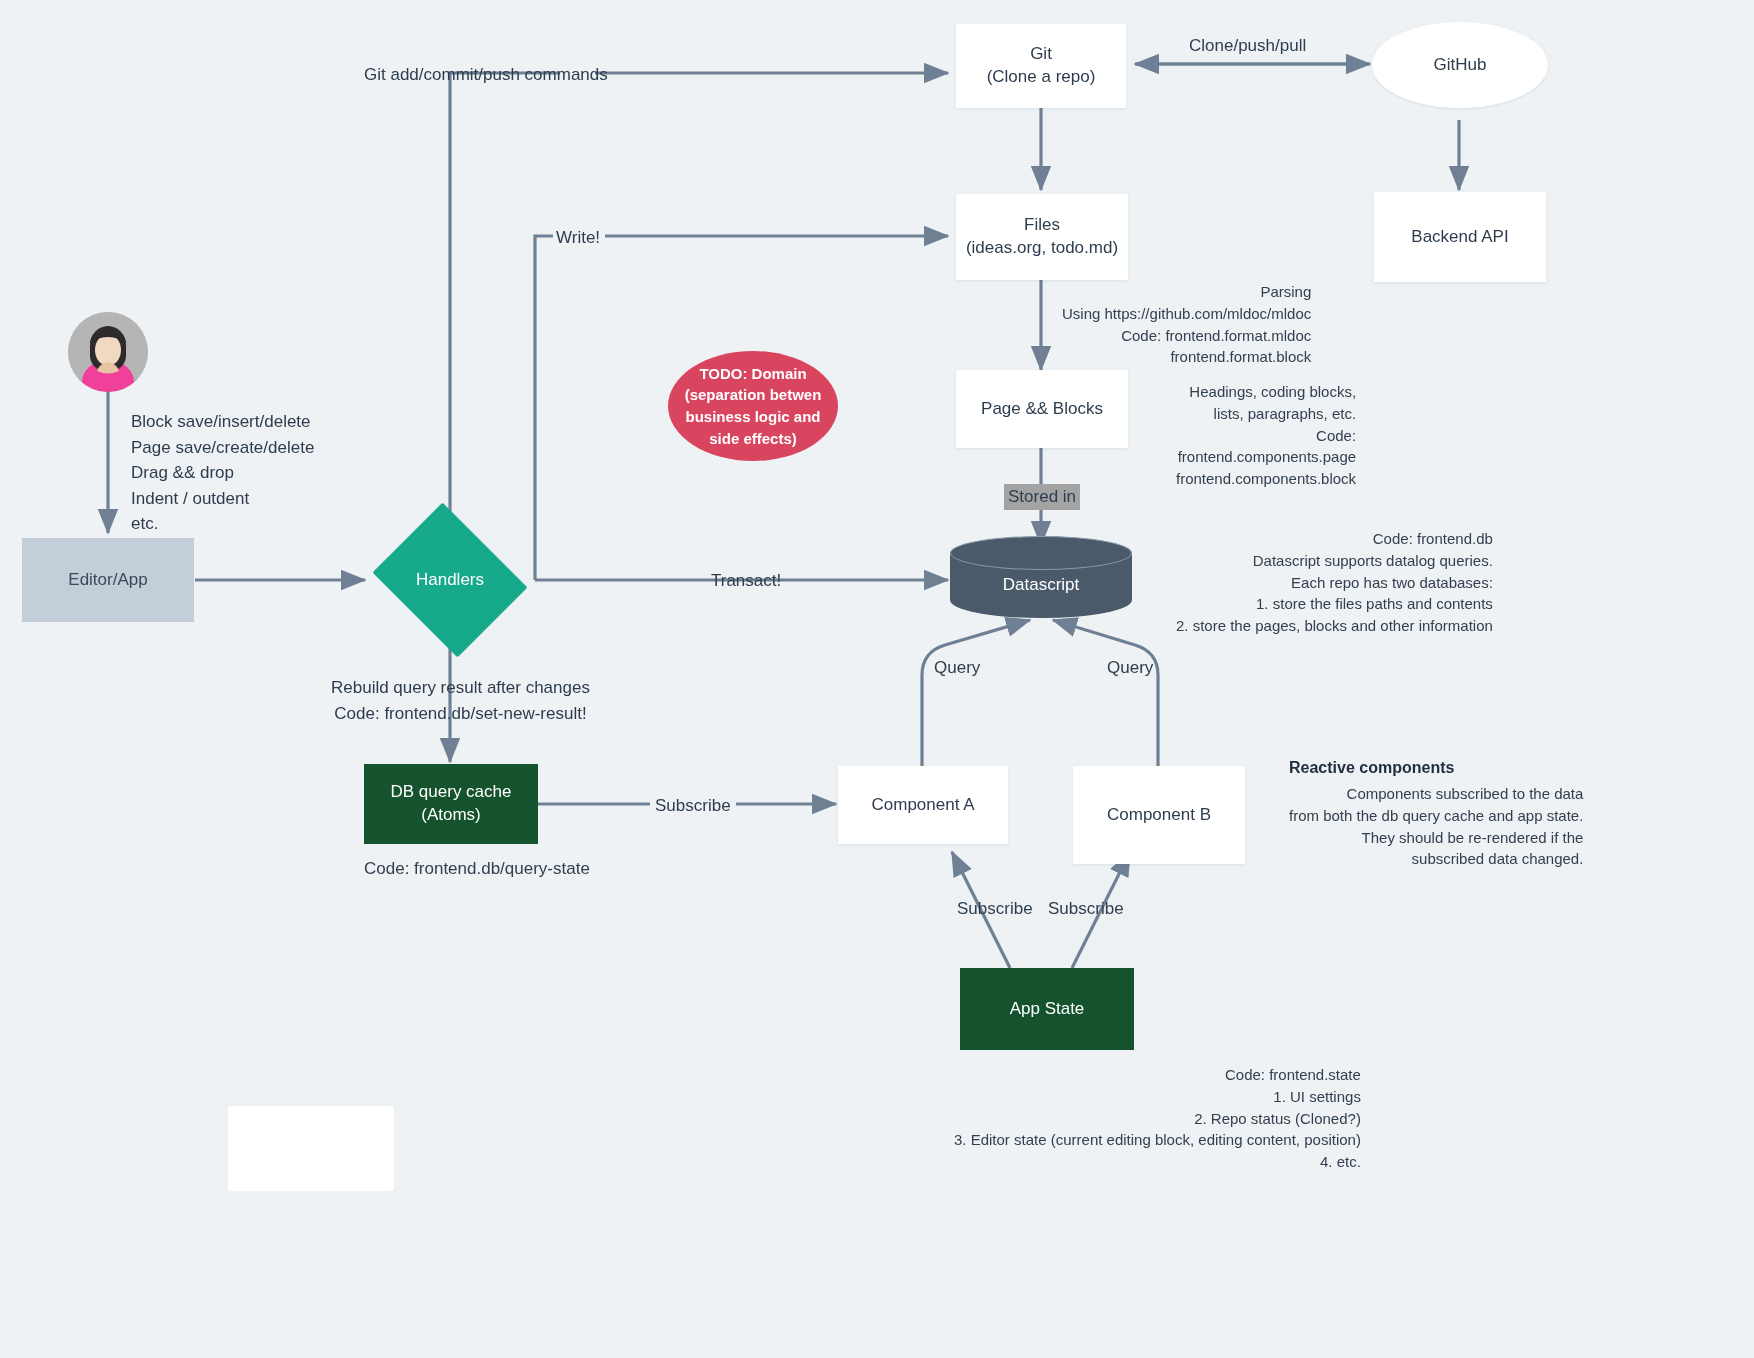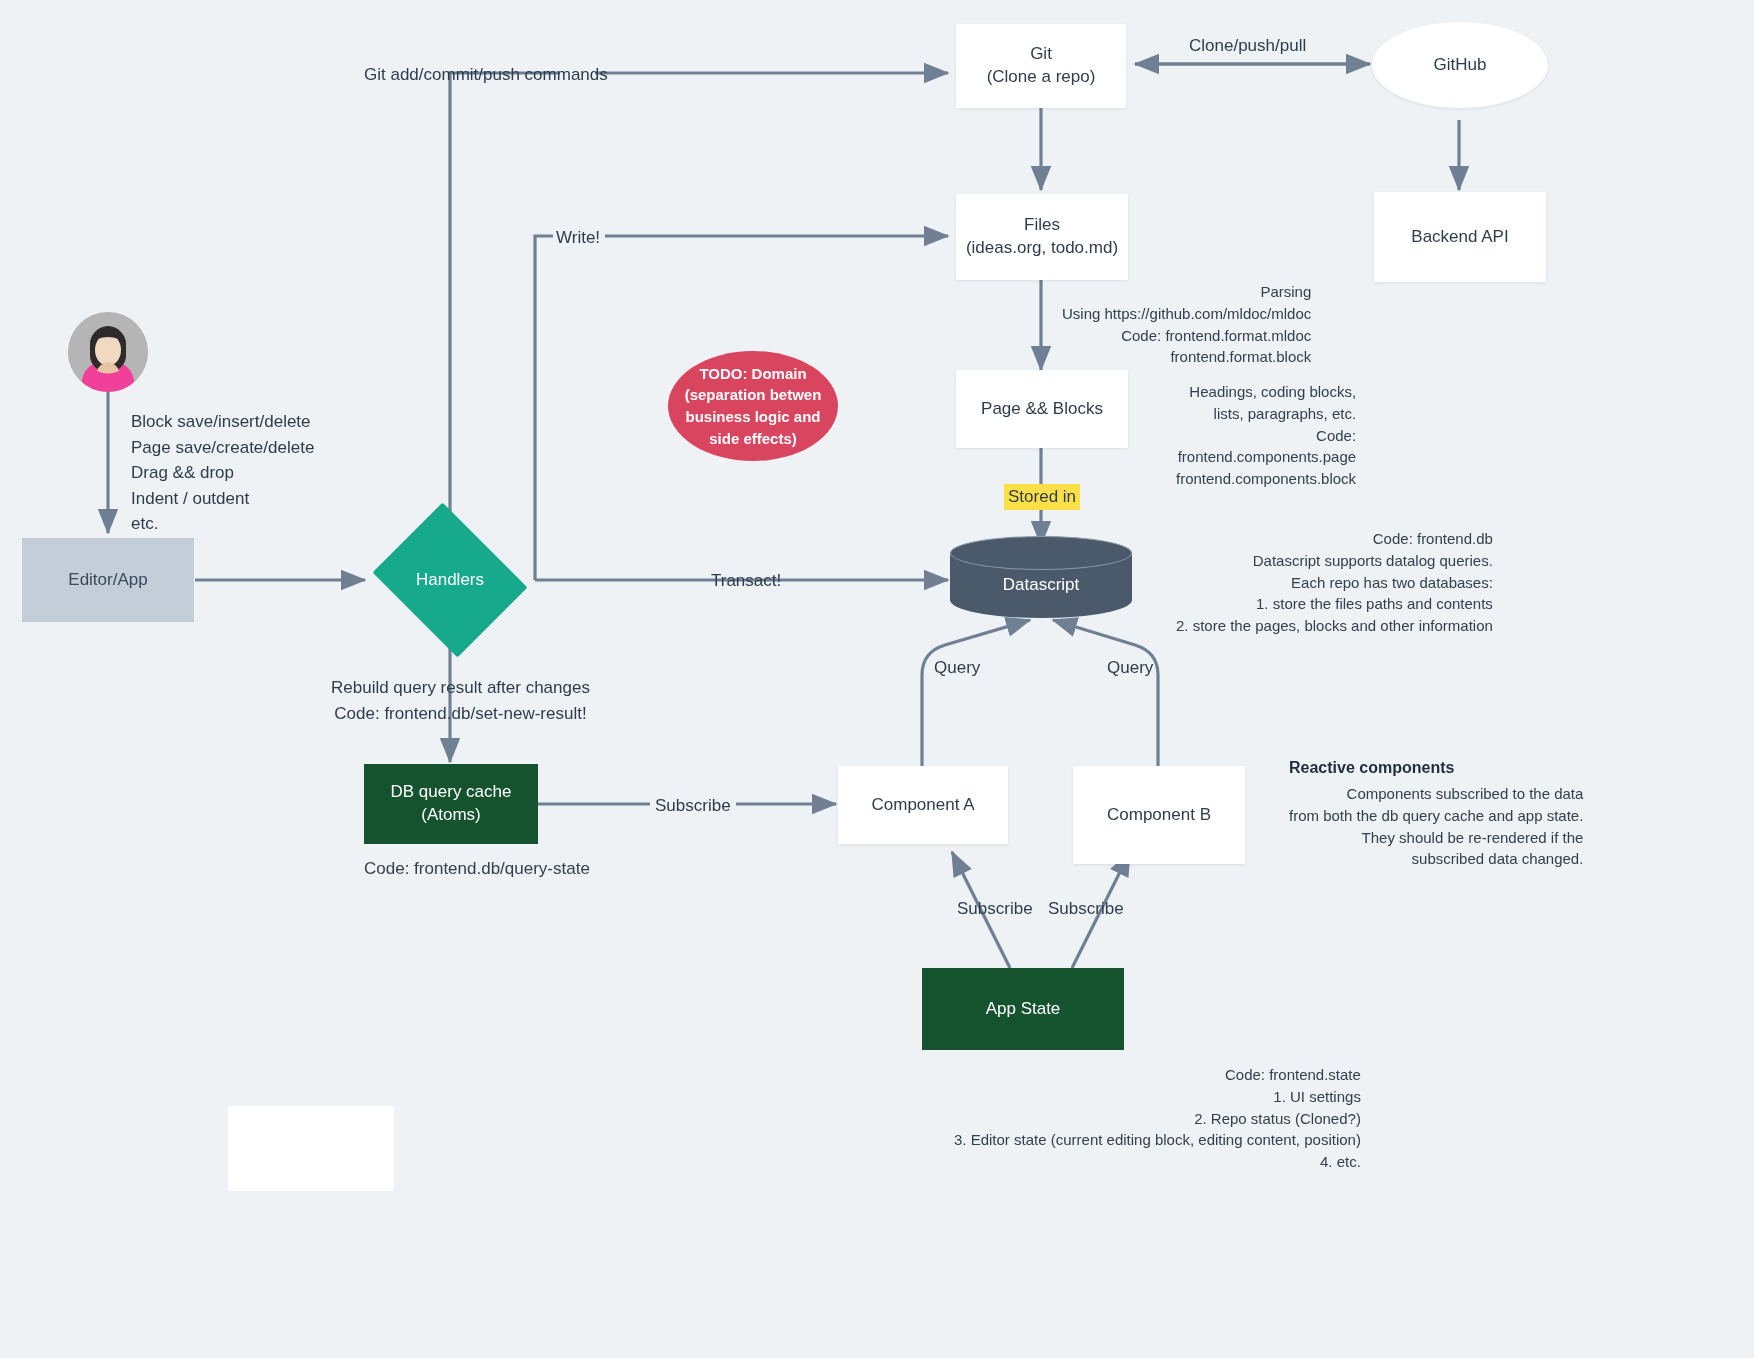--- a/index.html
+++ b/index.html
@@ -262,21 +262,21 @@
   </div>
 
   <div class="node white" style="left:838px; top:766px; width:170px; height:78px;">
     <span>Component A</span>
   </div>
 
   <div class="node white" style="left:1073px; top:766px; width:172px; height:98px;">
     <span>Component B</span>
   </div>
 
-  <div class="node slate" style="left:922px; top:968px; width:202px; height:82px;">
+  <div class="node slate" style="left:960px; top:968px; width:174px; height:82px;">
     <span>App State</span>
   </div>
 
   <div class="todo-bubble multiline" style="left:668px; top:351px; width:170px; height:110px;">TODO: Domain
 (separation betwen
 business logic and
 side effects)</div>
 
   <div class="avatar" style="left:68px; top:312px;">
     <svg viewBox="0 0 80 80" width="80" height="80">
@@ -290,21 +290,21 @@
   </div>
 
   <div class="label" style="left:364px; top:62px;">Git add/commit/push commands</div>
 
   <div class="label" style="left:1189px; top:33px;">Clone/push/pull</div>
 
   <div class="label" style="left:556px; top:225px;">Write!</div>
 
   <div class="label" style="left:711px; top:568px;">Transact!</div>
 
-  <div class="label" style="left:1004px; top:484px; background:#fde047; padding:0 4px;">Stored in</div>
+  <div class="label" style="left:1004px; top:484px; background:#a3a3a3; padding:0 4px;">Stored in</div>
 
   <div class="label" style="left:934px; top:655px;">Query</div>
 
   <div class="label" style="left:1107px; top:655px;">Query</div>
 
   <div class="label" style="left:650px; top:793px; background:#eef2f5; padding:0 5px;">Subscribe</div>
 
   <div class="label" style="left:957px; top:896px;">Subscribe</div>
 
   <div class="label" style="left:1048px; top:896px;">Subscribe</div>

